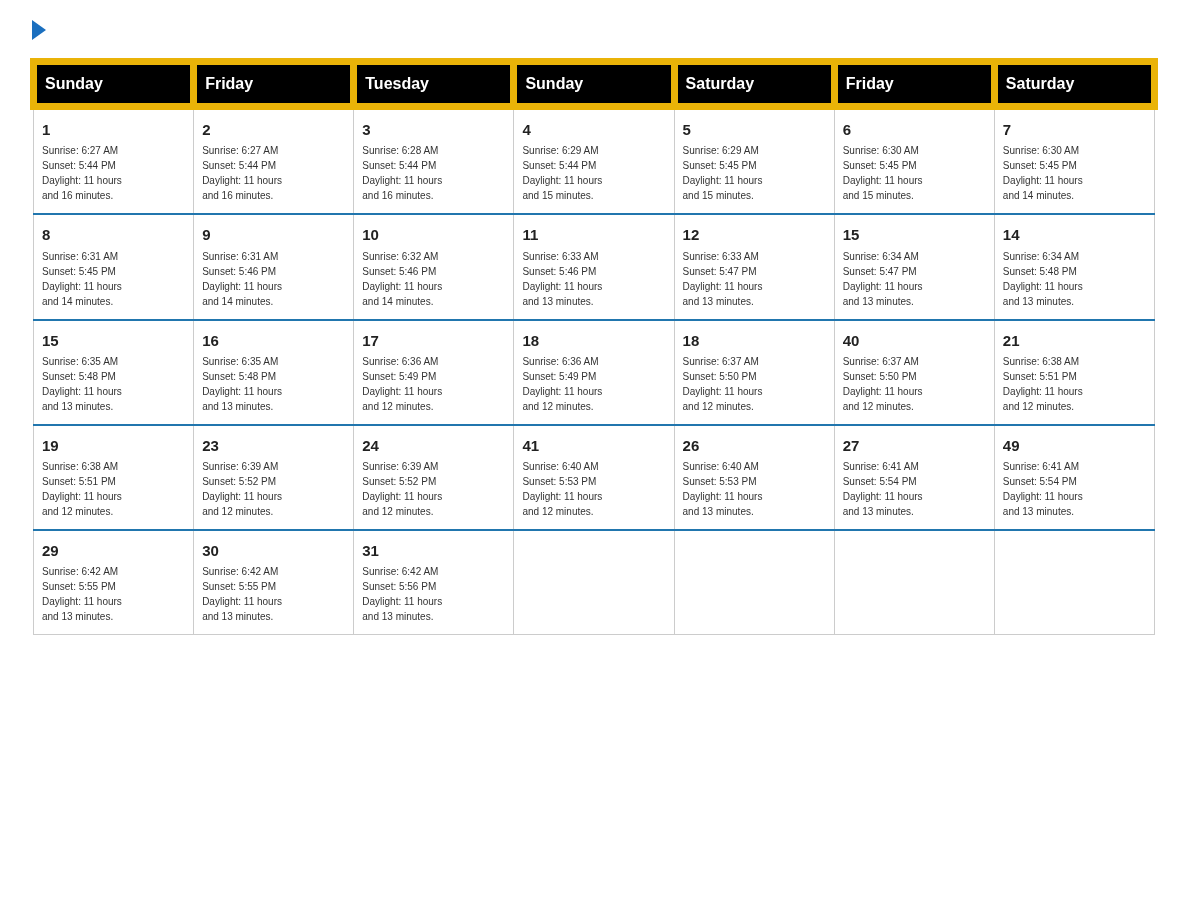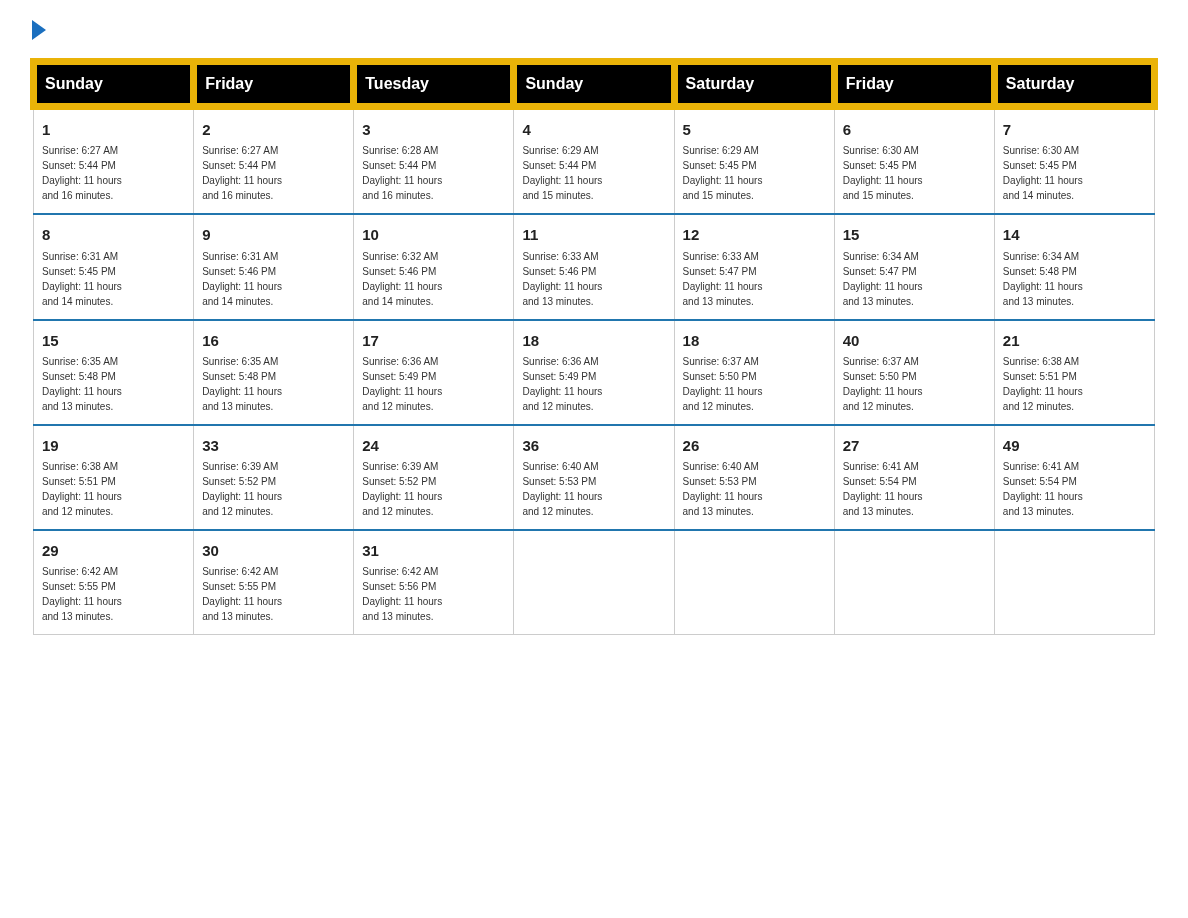--- a/index.html
+++ b/index.html
@@ -225,29 +225,29 @@
           <span class="day-num">21</span>
           <div class="day-info">Sunrise: 6:38 AM<br>Sunset: 5:51 PM<br>Daylight: 11 hours<br>and 12 minutes.</div>
         </td>
       </tr>
       <tr>
         <td>
           <span class="day-num">19</span>
           <div class="day-info">Sunrise: 6:38 AM<br>Sunset: 5:51 PM<br>Daylight: 11 hours<br>and 12 minutes.</div>
         </td>
         <td>
-          <span class="day-num">33</span>
+          <span class="day-num">23</span>
           <div class="day-info">Sunrise: 6:39 AM<br>Sunset: 5:52 PM<br>Daylight: 11 hours<br>and 12 minutes.</div>
         </td>
         <td>
           <span class="day-num">24</span>
           <div class="day-info">Sunrise: 6:39 AM<br>Sunset: 5:52 PM<br>Daylight: 11 hours<br>and 12 minutes.</div>
         </td>
         <td>
-          <span class="day-num">36</span>
+          <span class="day-num">41</span>
           <div class="day-info">Sunrise: 6:40 AM<br>Sunset: 5:53 PM<br>Daylight: 11 hours<br>and 12 minutes.</div>
         </td>
         <td>
           <span class="day-num">26</span>
           <div class="day-info">Sunrise: 6:40 AM<br>Sunset: 5:53 PM<br>Daylight: 11 hours<br>and 13 minutes.</div>
         </td>
         <td>
           <span class="day-num">27</span>
           <div class="day-info">Sunrise: 6:41 AM<br>Sunset: 5:54 PM<br>Daylight: 11 hours<br>and 13 minutes.</div>
         </td>

